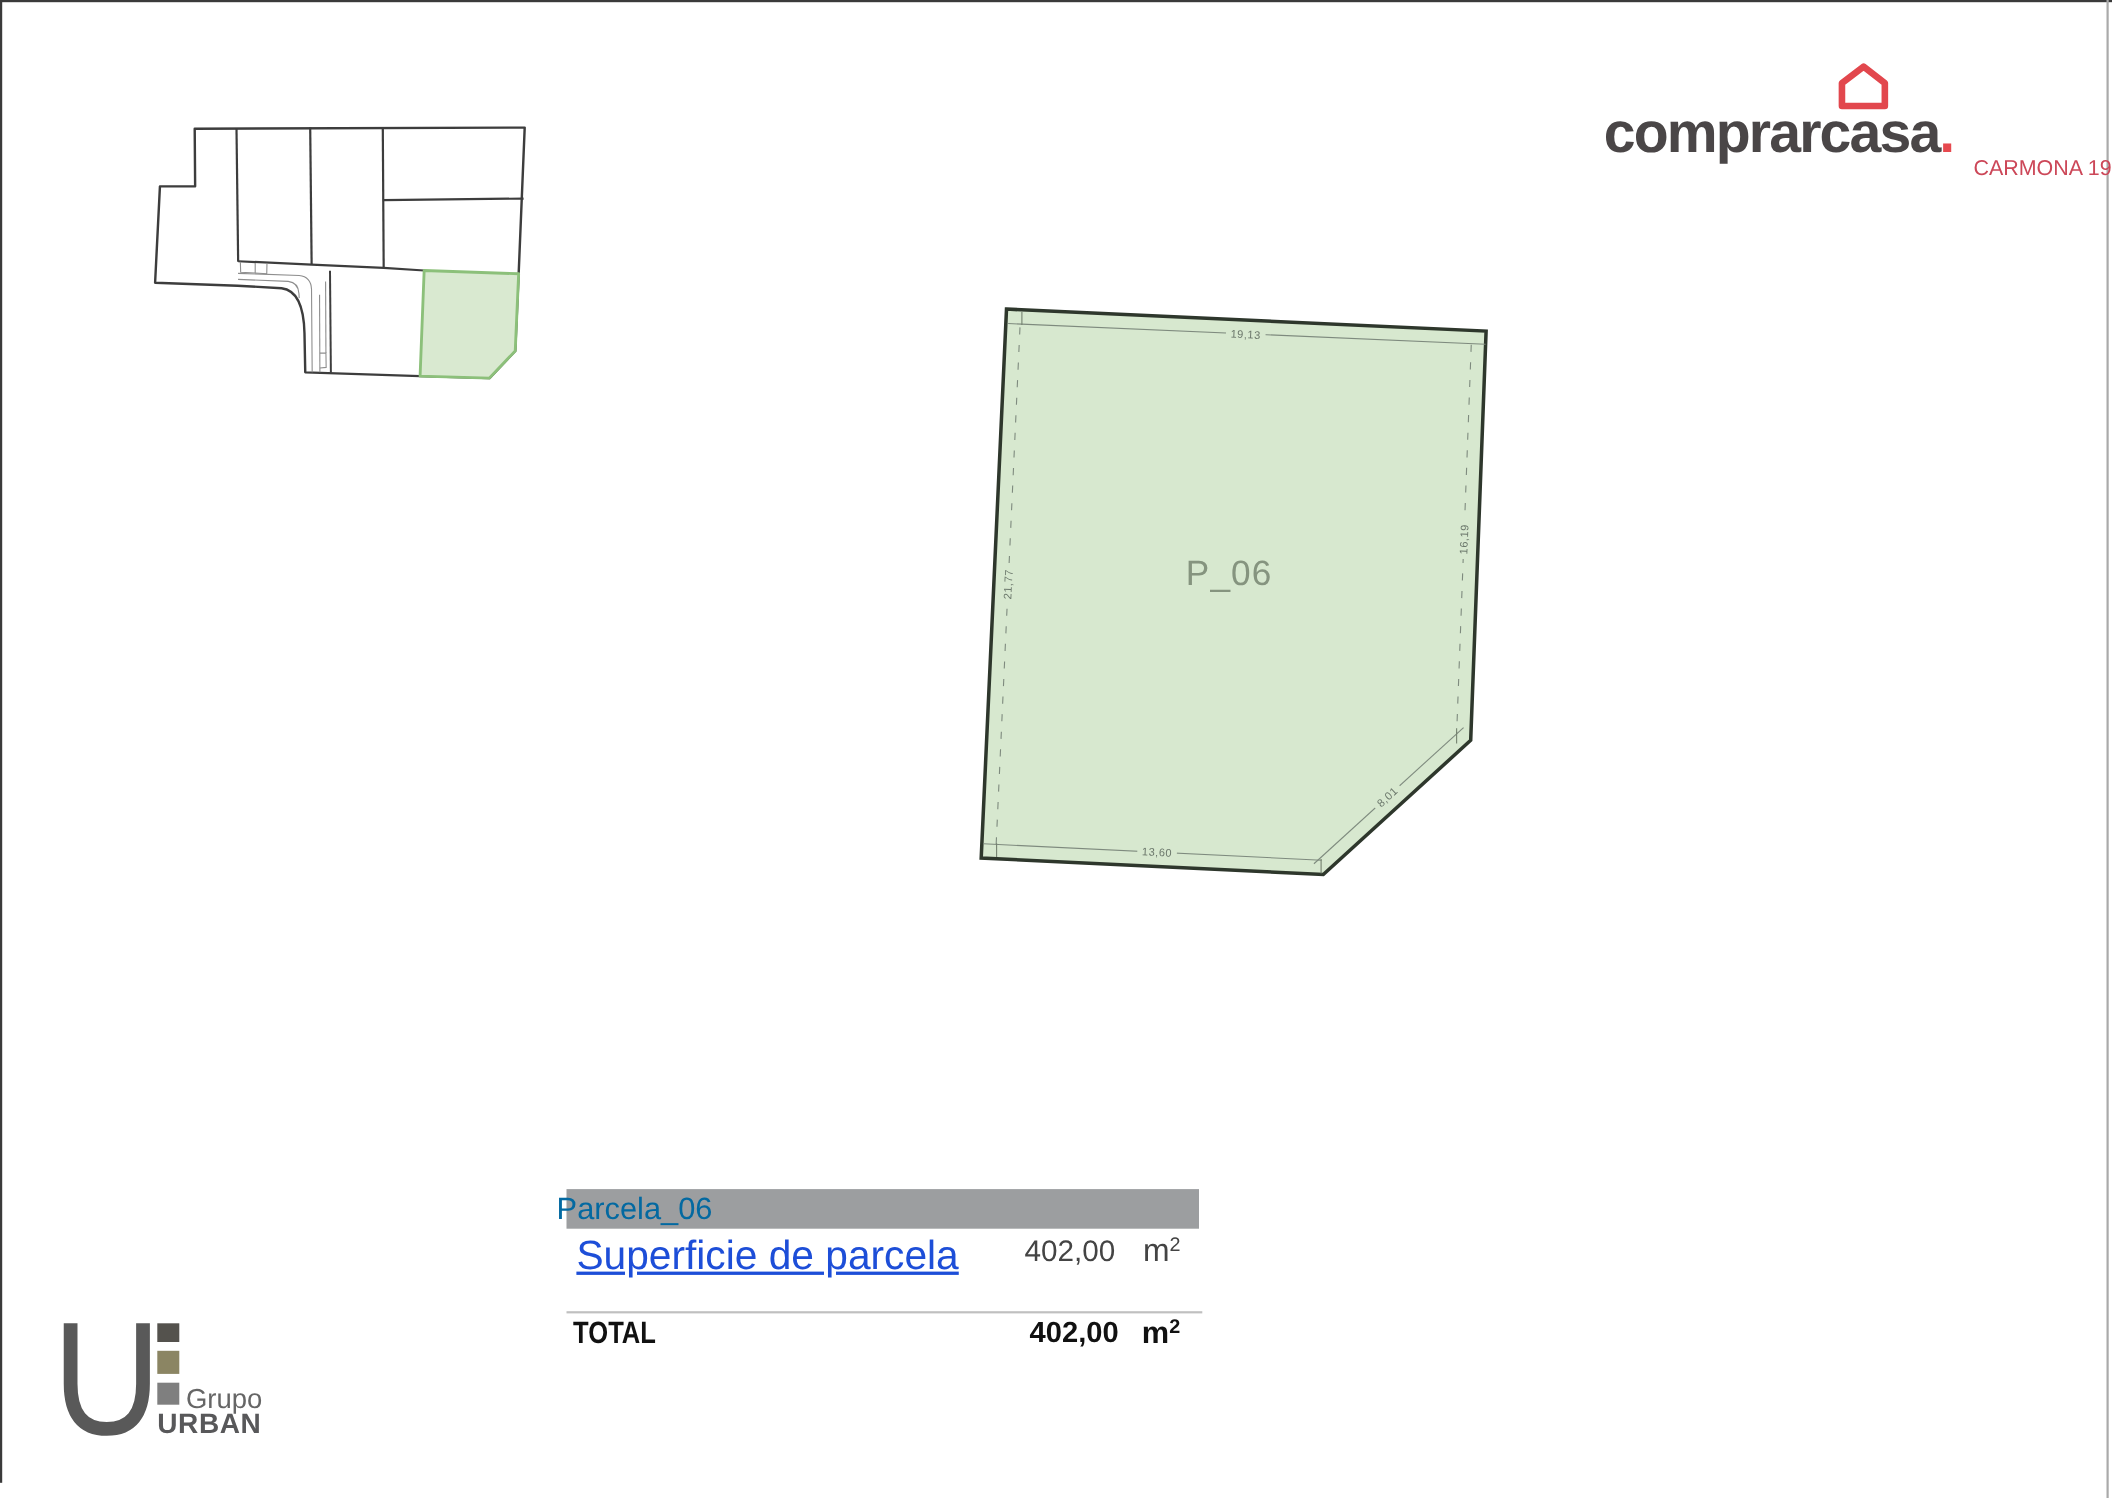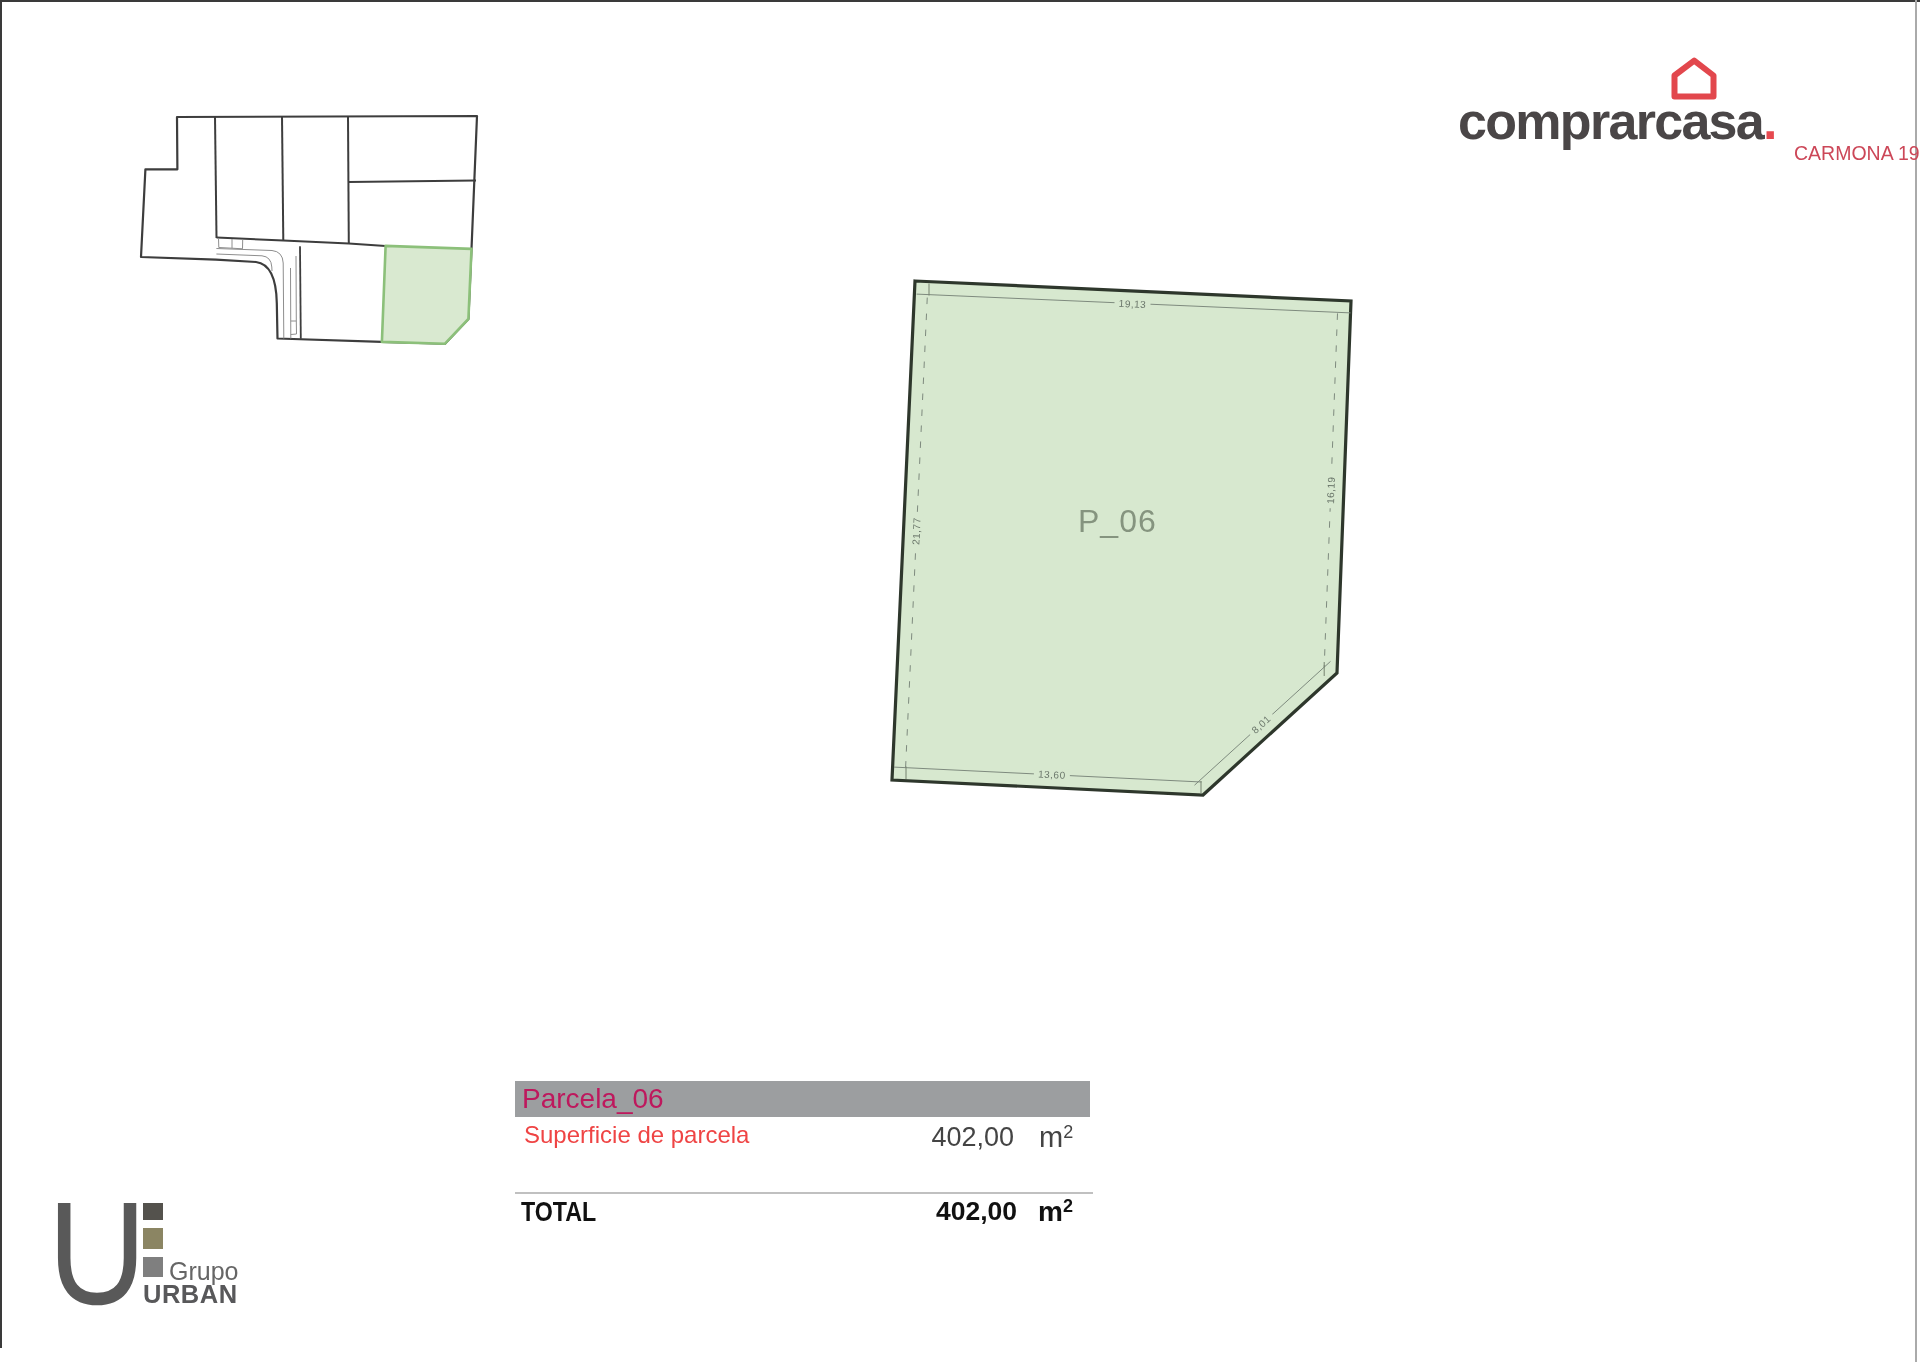--- a/index.html
+++ b/index.html
@@ -102,23 +102,23 @@
   <svg class="abs" style="left:1664px;top:52px;" width="62" height="52" viewBox="0 0 62 52">
     <path d="M10.5,44.4 L10.5,23.5 L30.2,8.6 L49.5,23.5 L49.5,44.4 Z" fill="none" stroke="#e2474d" stroke-width="6" stroke-linejoin="round" stroke-linecap="round"></path>
   </svg>
 
   <div class="abs" style="left:1458px;top:91px;width:340px;font-weight:bold;font-size:52px;color:#4a4647;letter-spacing:-1.7px;white-space:nowrap;">comprarcasa<span style="color:#e6494f;">.</span></div>
 
   <div class="abs" style="left:1794px;top:142px;width:150px;font-size:19.5px;color:#cc4758;letter-spacing:0px;white-space:nowrap;">CARMONA 1952</div>
 
   <div class="abs" style="left:515px;top:1081px;width:575px;height:36px;background:#9c9ea0;"></div>
 
-  <div class="abs" style="left:522px;top:1083px;font-size:28px;color:#be185d;">Parcela_06</div>
+  <div class="abs" style="left:506px;top:1083px;font-size:28px;color:#0369a1;">Parcela_06</div>
 
-  <div class="abs" style="left:524px;top:1121px;font-size:24px;color:#ef4444;">Superficie de parcela</div>
+  <div class="abs" style="left:524px;top:1121px;font-size:37px;color:#1d4ed8;text-decoration:underline;">Superficie de parcela</div>
 
   <div class="abs" style="left:814px;top:1122px;width:200px;font-size:27px;color:#444444;text-align:right;">402,00</div>
 
   <div class="abs" style="left:1039px;top:1121px;font-size:29px;color:#444444;">m<span style="font-size:18px;vertical-align:9px;">2</span></div>
 
   <div class="abs" style="left:515px;top:1192px;width:578px;height:1.5px;background:#c0c0c0;"></div>
 
   <div class="abs" style="left:521px;top:1196px;font-size:28px;font-weight:bold;color:#111111;transform:scaleX(0.83);transform-origin:0 0;">TOTAL</div>
 
   <div class="abs" style="left:817px;top:1196px;width:200px;font-size:26.5px;font-weight:bold;color:#111111;text-align:right;">402,00</div>

